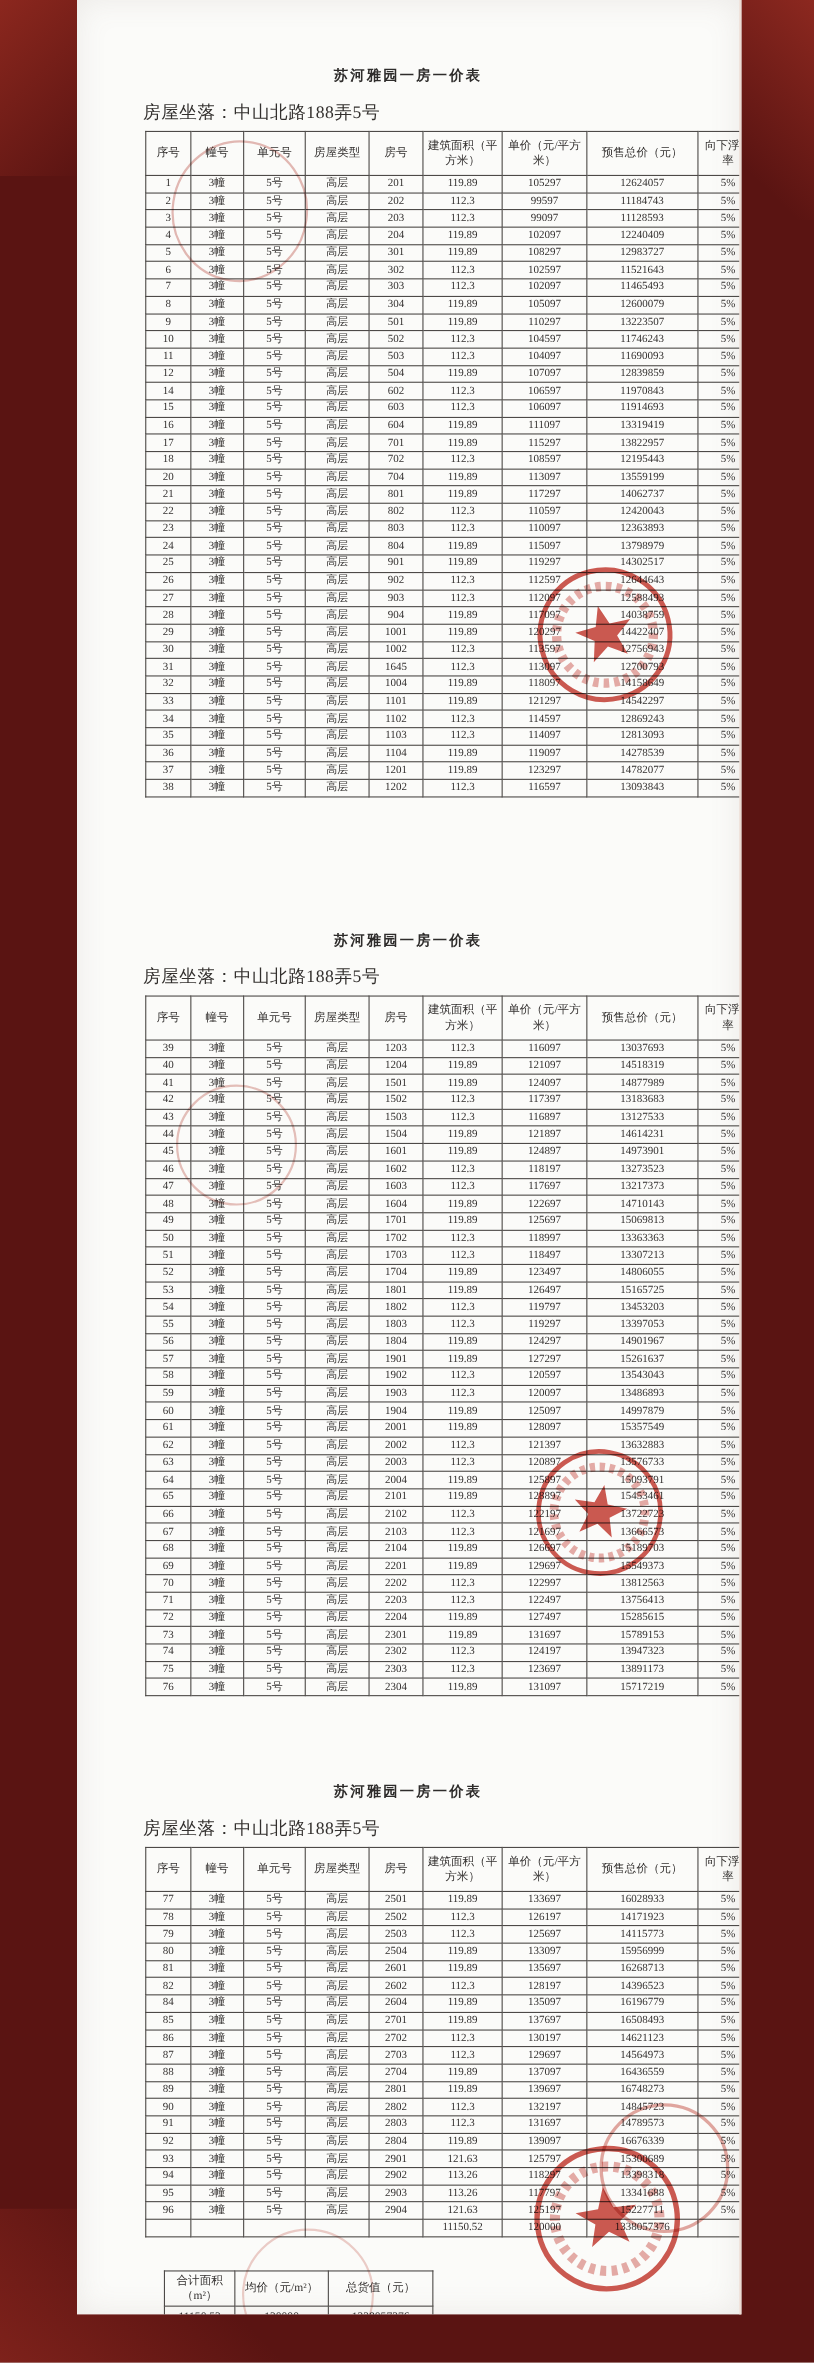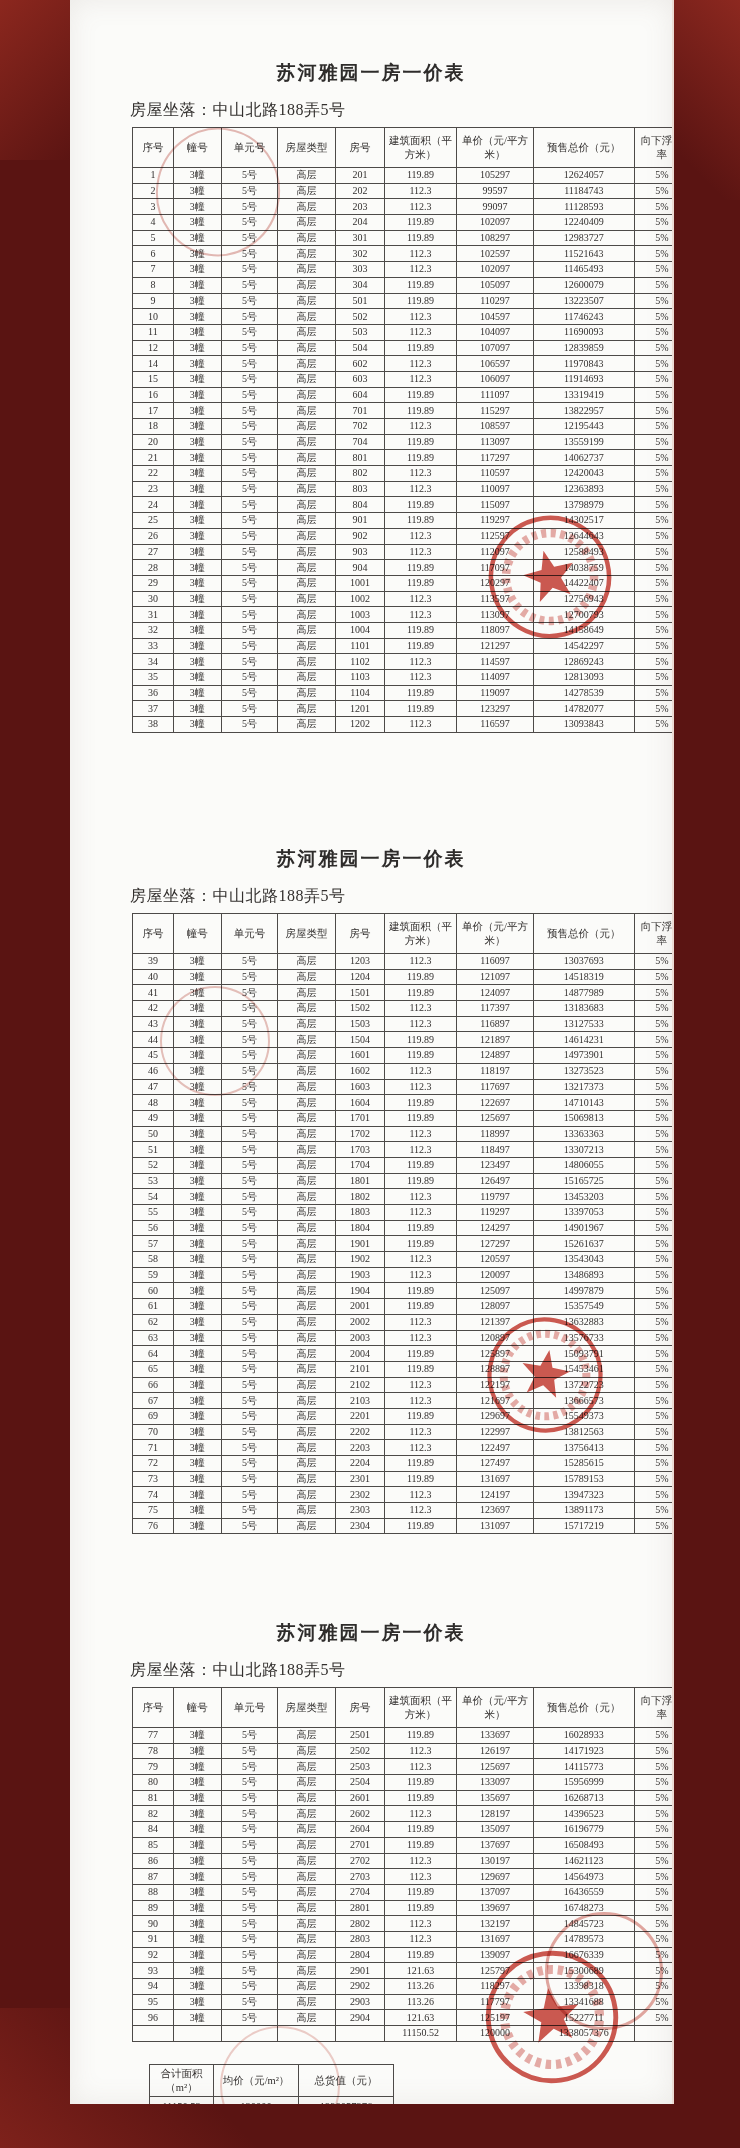--- a/index.html
+++ b/index.html
@@ -8,21 +8,21 @@
   .frame .streak-tl{position:absolute;left:0;top:0;width:220px;height:160px;
     background:linear-gradient(135deg,rgba(180,55,40,.55),rgba(180,55,40,0) 62%);}
   .frame .streak-tr{position:absolute;right:0;top:0;width:160px;height:200px;
     background:linear-gradient(225deg,rgba(190,60,45,.5),rgba(190,60,45,0) 60%);}
   .frame .streak-bl{position:absolute;left:0;bottom:0;width:260px;height:140px;
     background:linear-gradient(45deg,rgba(170,50,38,.45),rgba(170,50,38,0) 65%);}
   .page{position:absolute;left:70px;top:0;width:602px;height:2104px;background:#fbfbf9;
     overflow:hidden;border-right:2px solid #ecdcd5;box-shadow:inset 0 0 28px rgba(120,110,100,.12);}
   .section{position:absolute;left:0;width:602px;}
   .sec1{top:60px;} .sec2{top:846px;} .sec3{top:1620px;}
-  .doc-title{margin:0;text-align:center;font-size:19px;font-weight:bold;color:#2e2c2b;letter-spacing:2px;}
+  .doc-title{margin:0;text-align:center;font-size:13px;font-weight:bold;color:#2e2c2b;letter-spacing:2px;}
   .loc-line{margin:14px 0 6px 60px;font-size:16px;color:#33302e;letter-spacing:.5px;}
   table.price{border-collapse:collapse;table-layout:fixed;width:558px;margin-left:62px;}
   table.price th,table.price td{border:1px solid #4d4a48;color:#33302f;text-align:center;
     overflow:hidden;box-sizing:border-box;}
   table.price th{height:40px;font-size:10.5px;font-weight:normal;line-height:1.3;padding:1px 2px;}
   table.price td{height:15.7px;font-size:10px;line-height:12px;padding:0 2px;}
   col.c1{width:34px}col.c2{width:40px}col.c3{width:47px}col.c4{width:48px}col.c5{width:41px}
   col.c6{width:60px}col.c7{width:64px}col.c8{width:84px}col.c9{width:46px}
   table.summary{border-collapse:collapse;table-layout:fixed;width:244px;position:absolute;left:79px;top:2052px;margin-top:12px;}
   table.summary th,table.summary td{border:1px solid #4d4a48;color:#33302f;text-align:center;box-sizing:border-box;}
@@ -384,21 +384,21 @@
               <td>112.3</td>
               <td>113597</td>
               <td>12756943</td>
               <td>5%</td>
             </tr>
             <tr>
               <td>31</td>
               <td>3幢</td>
               <td>5号</td>
               <td>高层</td>
-              <td>1003</td>
+              <td>1645</td>
               <td>112.3</td>
               <td>113097</td>
               <td>12700793</td>
               <td>5%</td>
             </tr>
             <tr>
               <td>32</td>
               <td>3幢</td>
               <td>5号</td>
               <td>高层</td>
@@ -817,20 +817,31 @@
             </tr>
             <tr>
               <td>67</td>
               <td>3幢</td>
               <td>5号</td>
               <td>高层</td>
               <td>2103</td>
               <td>112.3</td>
               <td>121697</td>
               <td>13666573</td>
+              <td>5%</td>
+            </tr>
+            <tr>
+              <td>68</td>
+              <td>3幢</td>
+              <td>5号</td>
+              <td>高层</td>
+              <td>2104</td>
+              <td>119.89</td>
+              <td>126697</td>
+              <td>15189703</td>
               <td>5%</td>
             </tr>
             <tr>
               <td>69</td>
               <td>3幢</td>
               <td>5号</td>
               <td>高层</td>
               <td>2201</td>
               <td>119.89</td>
               <td>129697</td>

